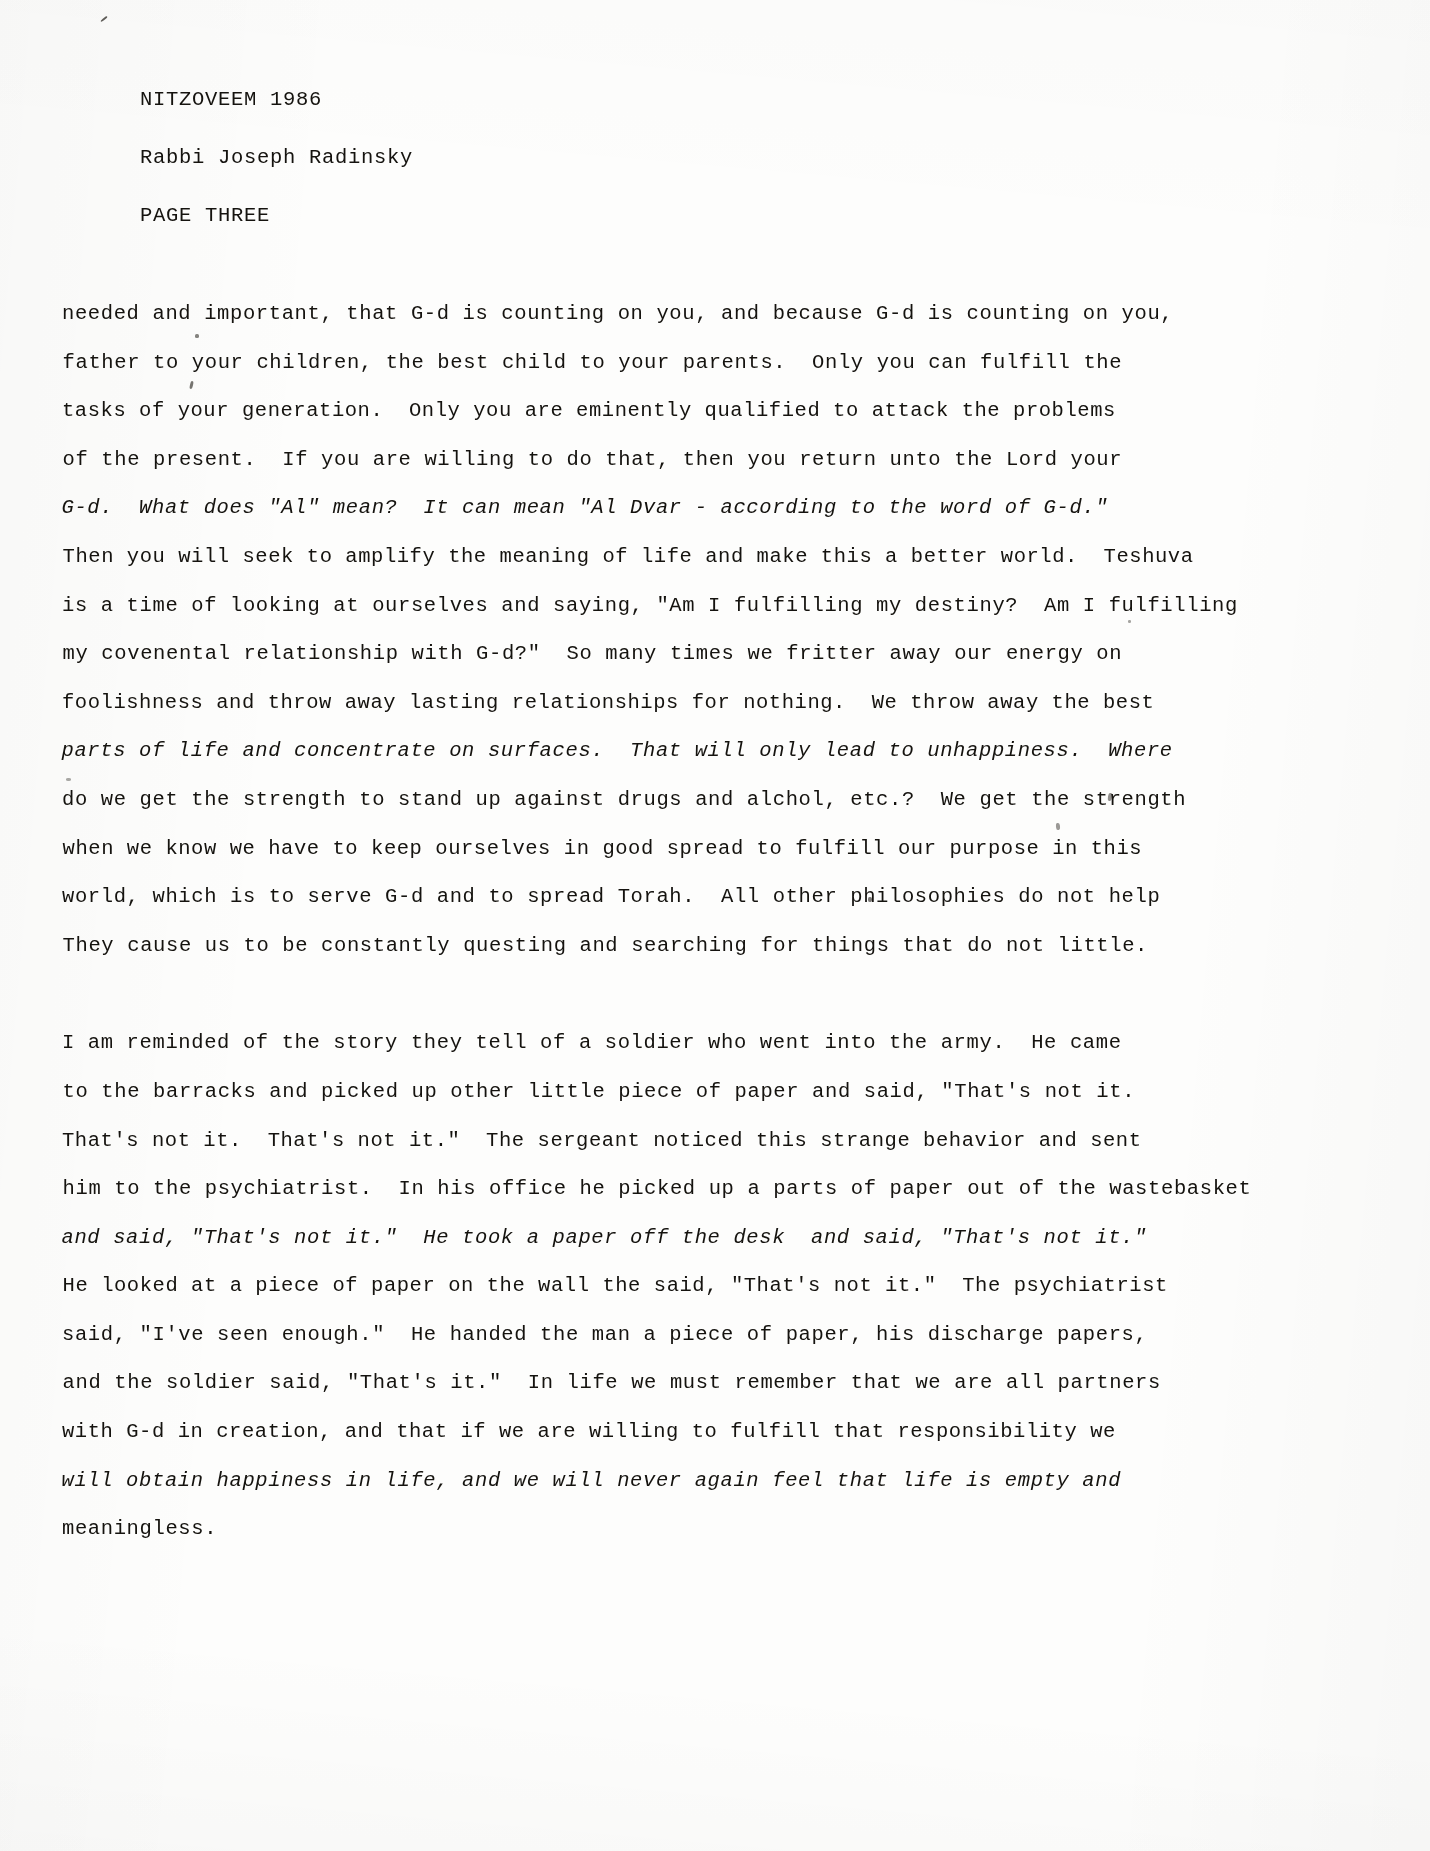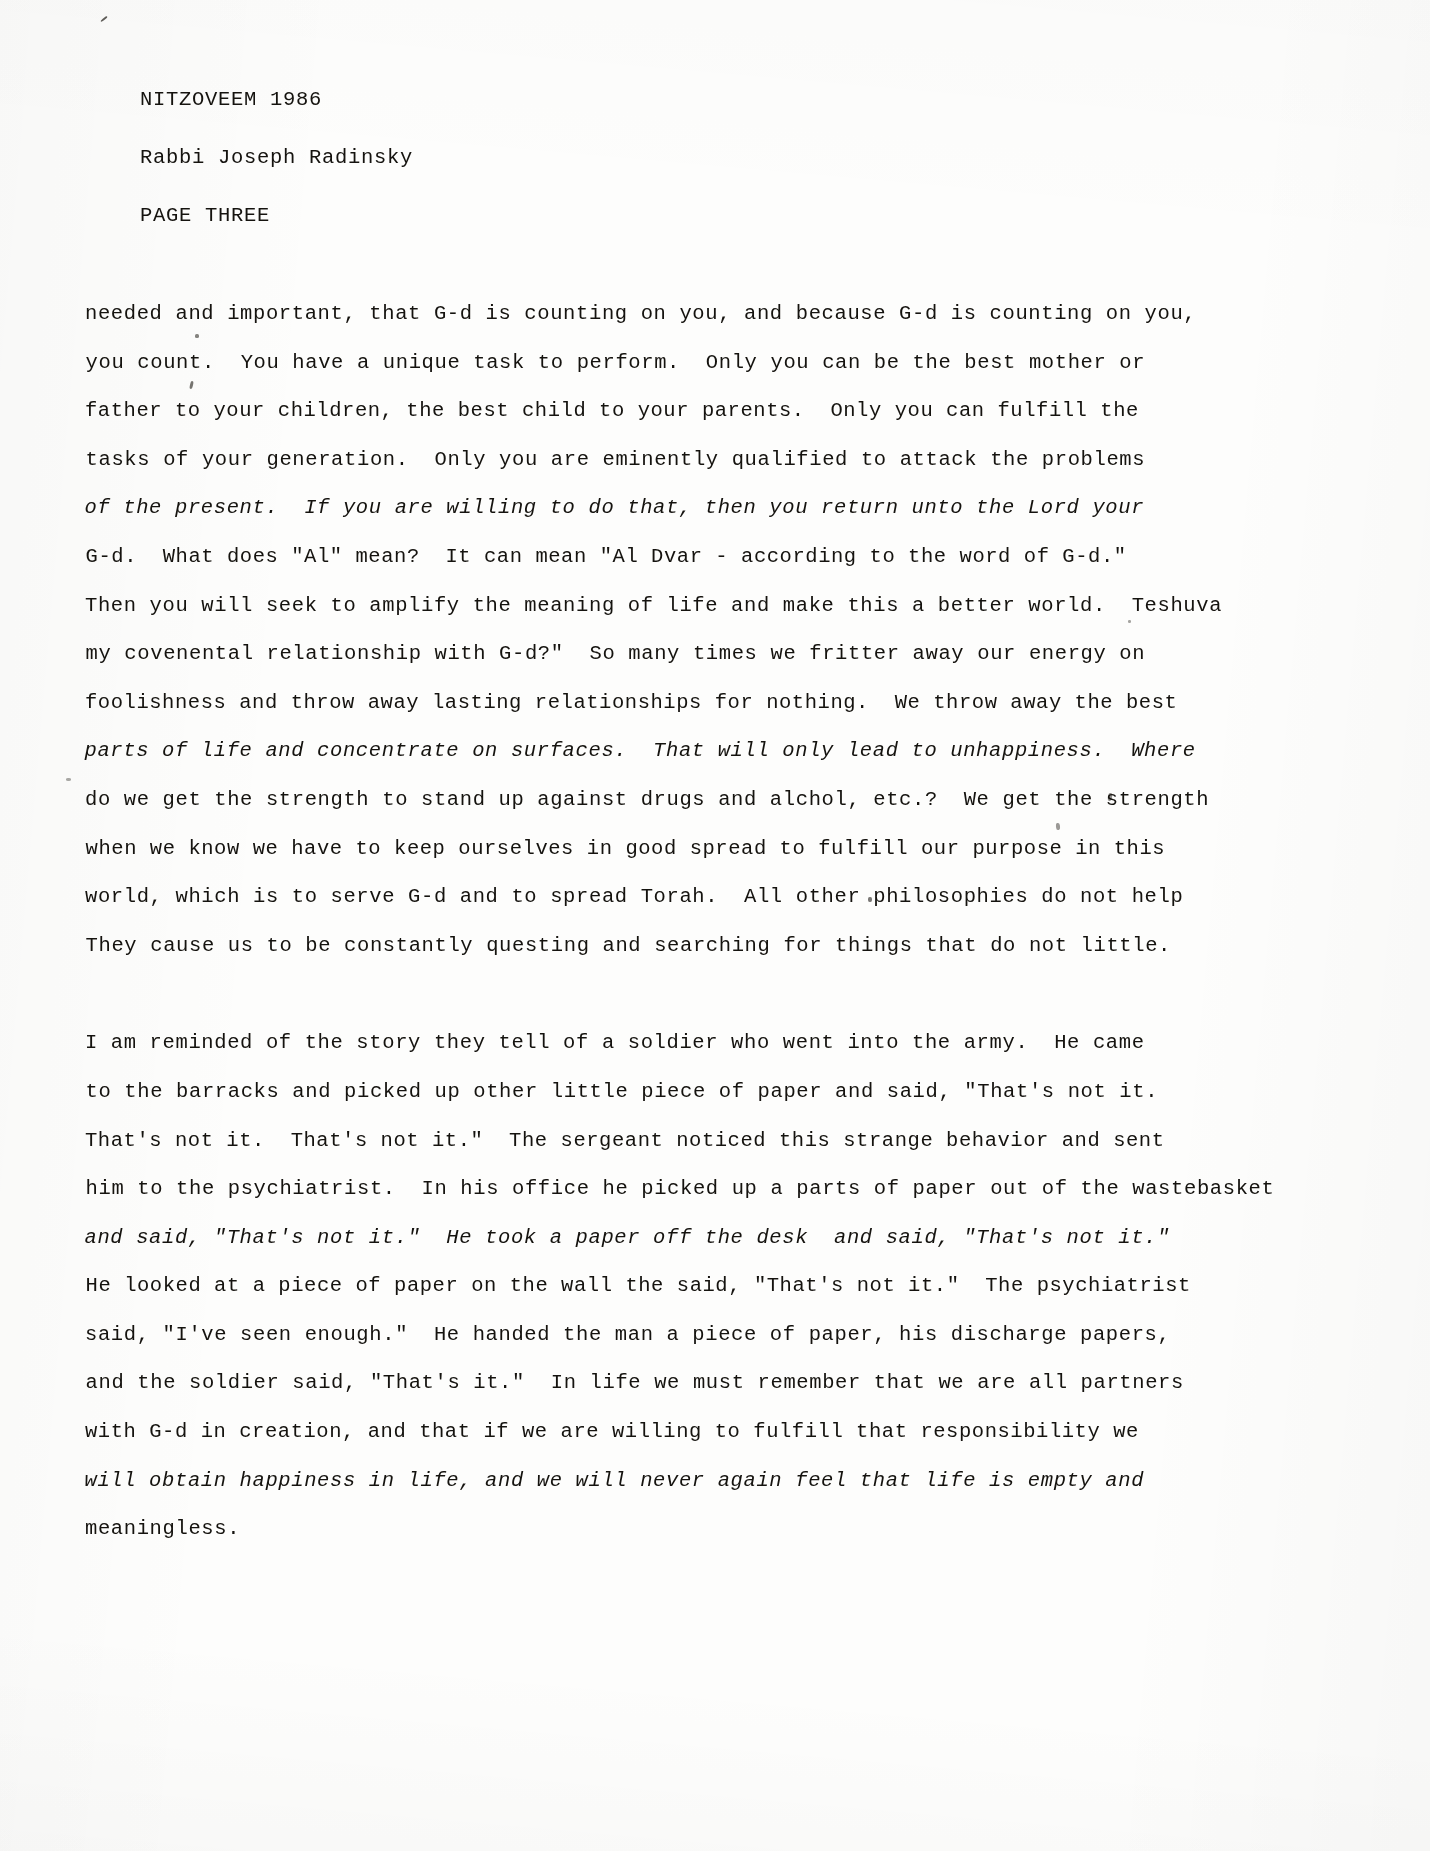--- a/index.html
+++ b/index.html
@@ -41,21 +41,20 @@
   }
   .header-line {
     white-space: pre;
   }
   .body-block {
     margin-top: 31px;
   }
   .para {
     font-size: 20.5px;
     letter-spacing: 0.62px;
-    margin-left: 23px;
   }
   .para + .para {
     margin-top: 49px;
   }
   .tline {
     white-space: pre;
     height: 48.6px;
     line-height: 48.6px;
     display: block;
   }
@@ -93,26 +92,26 @@
     <div class="header-block">
       <span class="header-line">NITZOVEEM 1986</span><br>
       <span class="header-line">Rabbi Joseph Radinsky</span><br>
       <span class="header-line">PAGE THREE</span>
     </div>
 
     <div class="body-block">
 
       <div class="para">
         <span class="tline">needed and important, that G-d is counting on you, and because G-d is counting on you,</span>
-        <span class="tline">you count.  You have a unique task to perform.  Only you can be the best mother or</span>
         <span class="tline">father to your children, the best child to your parents.  Only you can fulfill the</span>
         <span class="tline">tasks of your generation.  Only you are eminently qualified to attack the problems</span>
         <span class="tline">of the present.  If you are willing to do that, then you return unto the Lord your</span>
         <span class="tline">G-d.  What does "Al" mean?  It can mean "Al Dvar - according to the word of G-d."</span>
         <span class="tline">Then you will seek to amplify the meaning of life and make this a better world.  Teshuva</span>
+        <span class="tline">is a time of looking at ourselves and saying, "Am I fulfilling my destiny?  Am I fulfilling</span>
         <span class="tline">my covenental relationship with G-d?"  So many times we fritter away our energy on</span>
         <span class="tline">foolishness and throw away lasting relationships for nothing.  We throw away the best</span>
         <span class="tline">parts of life and concentrate on surfaces.  That will only lead to unhappiness.  Where</span>
         <span class="tline">do we get the strength to stand up against drugs and alchol, etc.?  We get the strength</span>
         <span class="tline">when we know we have to keep ourselves in good spread to fulfill our purpose in this</span>
         <span class="tline">world, which is to serve G-d and to spread Torah.  All other philosophies do not help</span>
         <span class="tline">They cause us to be constantly questing and searching for things that do not little.</span>
       </div>
 
       <div class="para">

